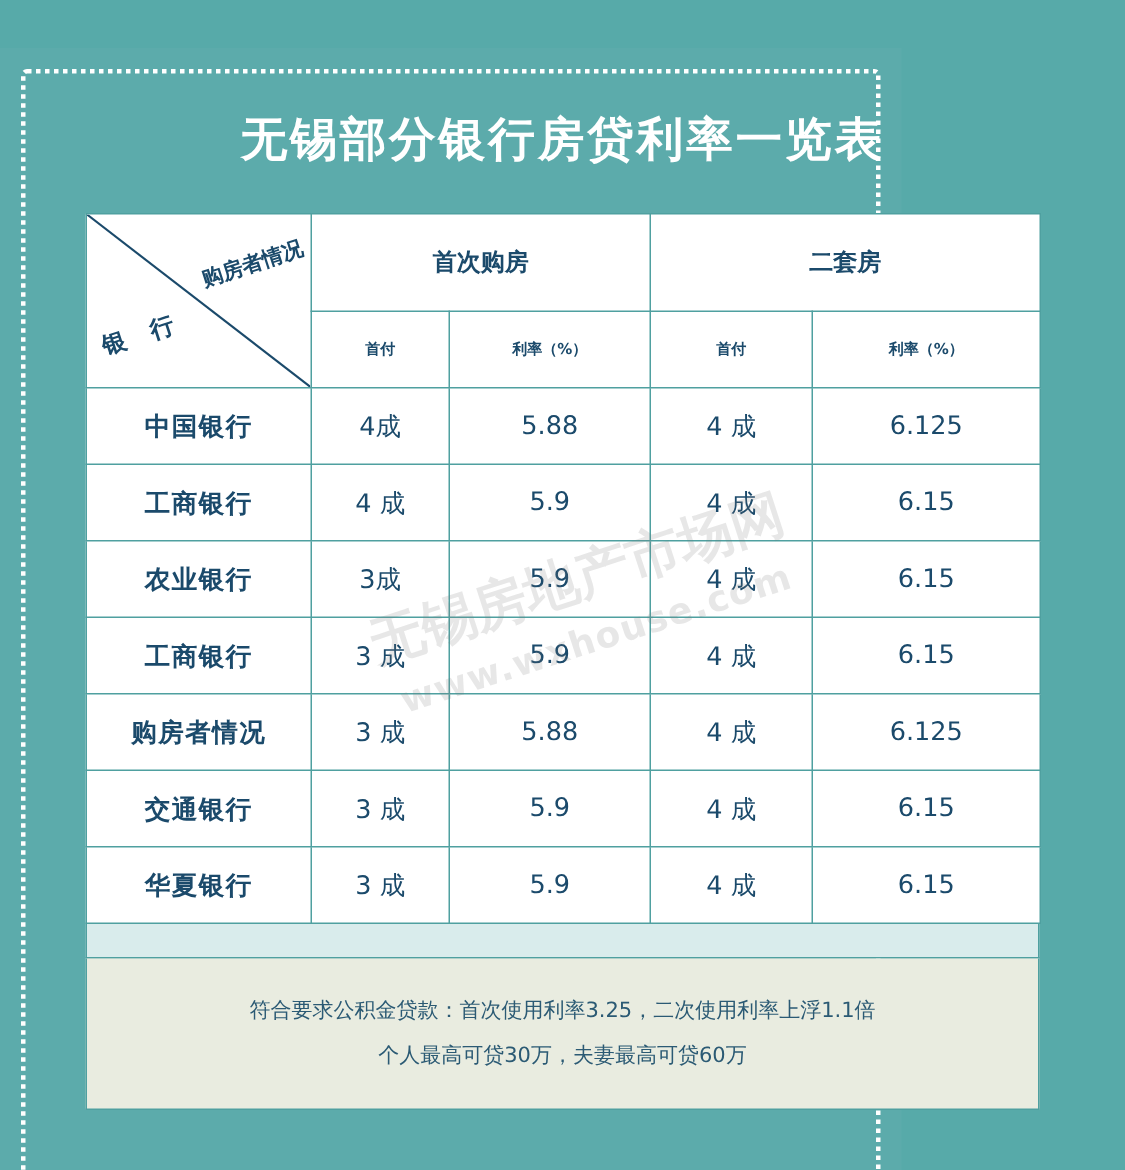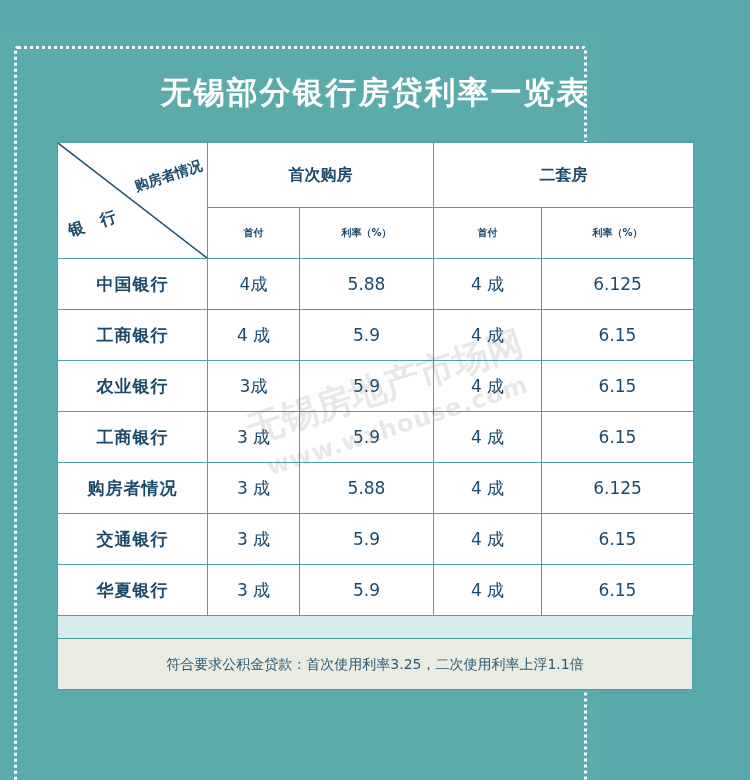--- a/index.html
+++ b/index.html
@@ -143,21 +143,21 @@
     border-top: none;
     box-sizing: border-box;
     width: 636px;
     font-family: "DejaVu Sans", "Liberation Sans", sans-serif;
   }
   .note2 {
     background: #e9ece0;
     color: #2b5a74;
     font-size: 14px;
     line-height: 30px;
-    padding: 10px 26px;
+    padding: 20px 26px;
     text-align: center;
     border: 1px solid #4fa0a0;
     border-top: none;
     box-sizing: border-box;
     width: 636px;
     font-family: "DejaVu Sans", "Liberation Sans", sans-serif;
   }
   .watermark {
     position: absolute;
     left: 180px;
@@ -264,20 +264,21 @@
         <td class="val-cell">6.15</td>
       </tr>
     </tbody>
       </table>
 
     <div class="note1">
     </div>
 
     <div class="note2">
       <div>符合要求公积金贷款：首次使用利率3.25，二次使用利率上浮1.1倍</div>
+      <div>个人最高可贷30万，夫妻最高可贷60万</div>
     </div>
   </div>
 
   <div class="watermark">
     <div>无锡房地产市场网</div>
     <div class="wm-sub">www.wxhouse.com</div>
   </div>
 </div>
 
 </body></html>

